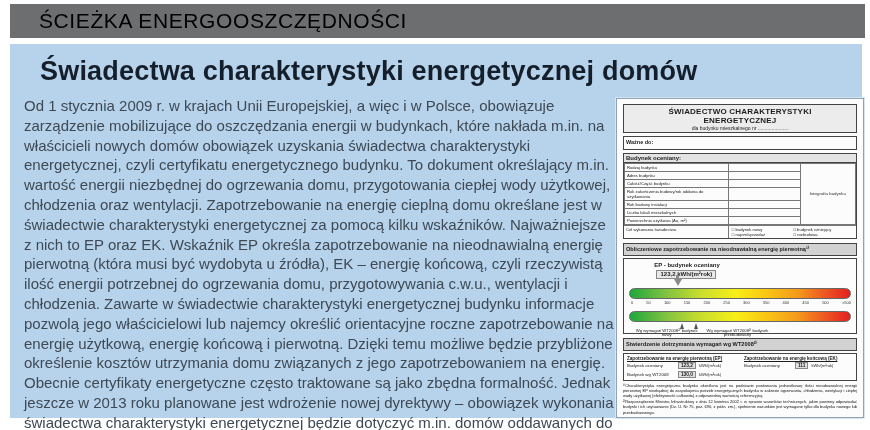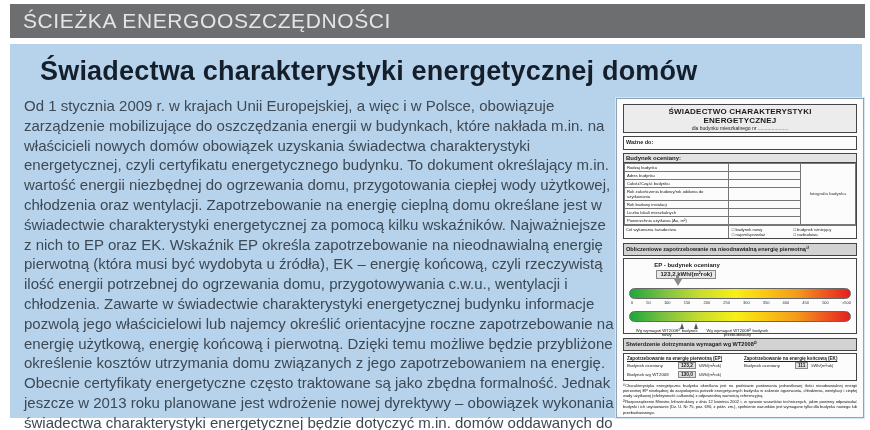--- a/index.html
+++ b/index.html
@@ -1,22 +1,22 @@
 <!DOCTYPE html>
 <html><head>
 <meta charset="utf-8">
 <style>
   * { margin:0; padding:0; box-sizing:border-box; }
   html,body { width:870px; height:430px; }
   body { position:relative; background:#f4f4f4; font-family:"Liberation Sans", sans-serif; overflow:hidden; }
   .page { position:absolute; left:0; top:0; width:870px; height:430px; background:#ffffff; }
 
   .header-bar { position:absolute; left:10px; top:4px; width:855px; height:34px;
-    background:#6d6e70; color:#e5e5e5; display:flex; align-items:center;
-    padding-left:13px; font-size:21px; letter-spacing:0.6px; }
+    background:#6d6e70; color:#000000; display:flex; align-items:center;
+    padding-left:29px; font-size:21px; letter-spacing:0.6px; }
 
   .content { position:absolute; left:10px; top:44px; width:852px; height:374px;
     background:#b7d3eb; }
 
   .article-title { position:absolute; left:14px; top:12px; width:700px;
     font-size:27px; font-weight:bold; color:#141f2b; letter-spacing:0.2px;margin-left:16px; }
 
   .article-body { position:absolute; left:14px; top:52px; width:592px;
     font-size:15px; line-height:19.8px; color:#3d4954; }
 

